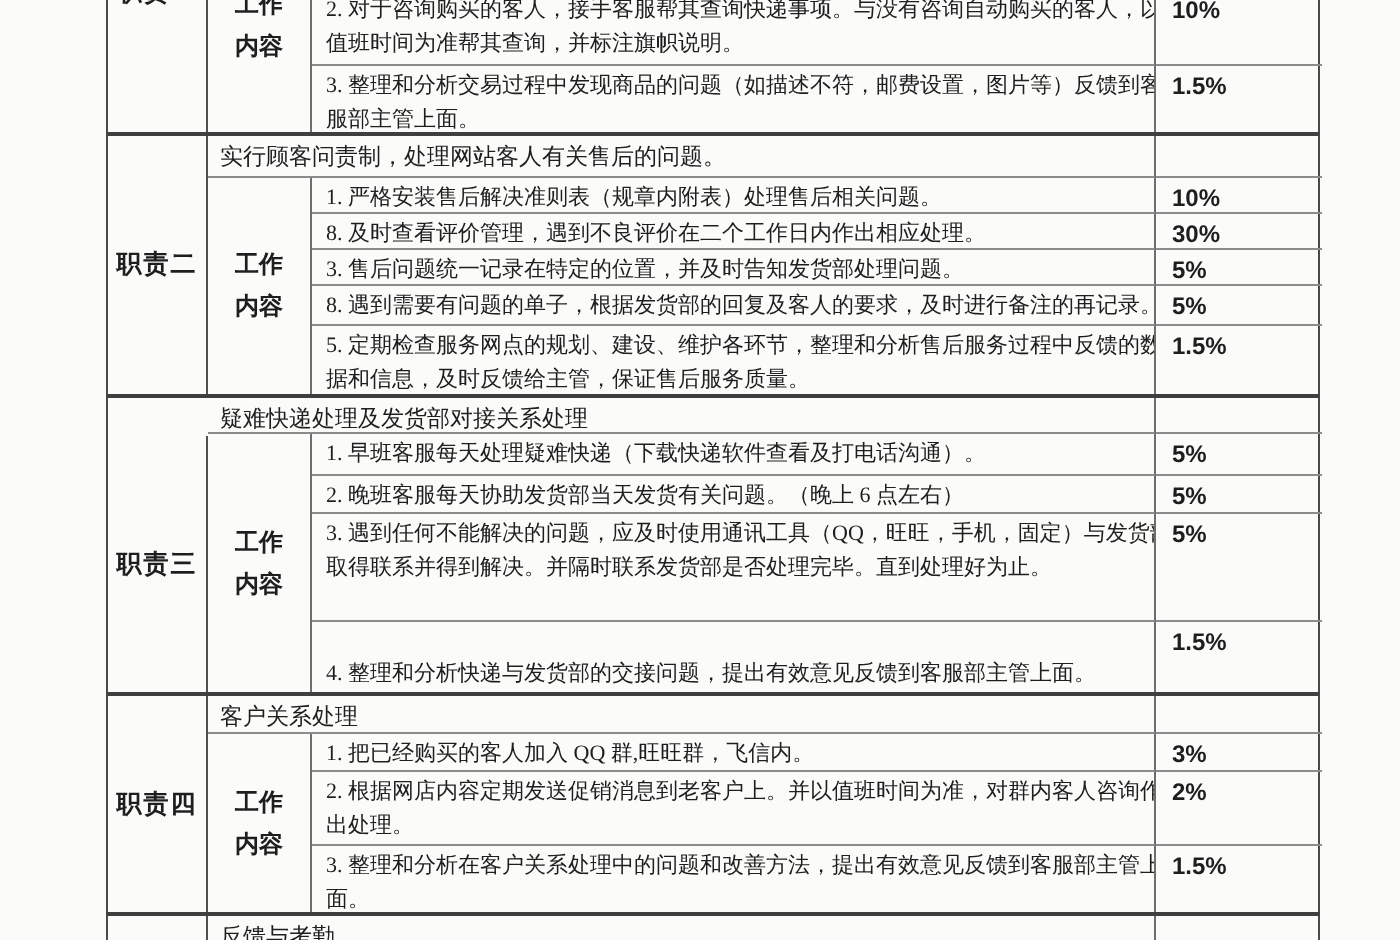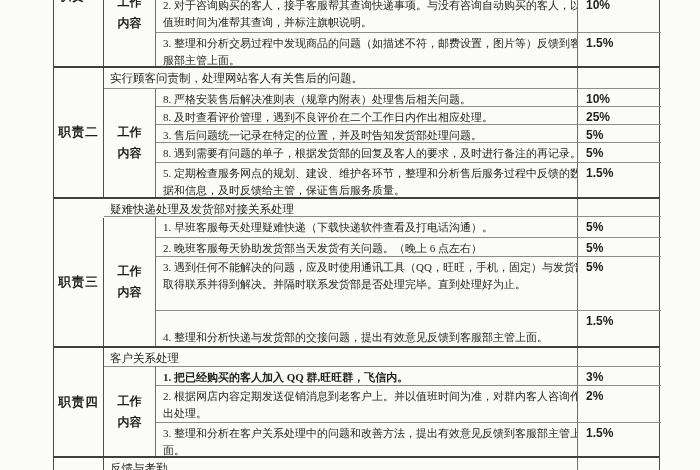--- a/index.html
+++ b/index.html
@@ -111,24 +111,24 @@
     </div>
     <div class="section bordered" style="grid-template-rows: 21px 18px 18px 18px 20px 34px;">
       <div class="cell duty-cell" style="grid-row: 1 / 7; text-align: right;">
         <span class="duty-label">职责二</span>
       </div>
       <div class="cell header-cell">实行顾客问责制，处理网站客人有关售后的问题。</div>
       <div class="cell pct-cell hdr"></div>
       <div class="cell work-cell" style="grid-area: 2 / 2 / 7;">
         <div class="work-label">工作内容</div>
       </div>
-      <div class="cell content-cell" style="grid-row: 2;">8. 严格安装售后解决准则表（规章内附表）处理售后相关问题。</div>
+      <div class="cell content-cell" style="grid-row: 2;">1. 严格安装售后解决准则表（规章内附表）处理售后相关问题。</div>
       <div class="cell pct-cell" style="grid-row: 2;">10%</div>
       <div class="cell content-cell" style="grid-row: 3;">8. 及时查看评价管理，遇到不良评价在二个工作日内作出相应处理。</div>
-      <div class="cell pct-cell" style="grid-row: 3;">25%</div>
+      <div class="cell pct-cell" style="grid-row: 3;">30%</div>
       <div class="cell content-cell" style="grid-row: 4;">3. 售后问题统一记录在特定的位置，并及时告知发货部处理问题。</div>
       <div class="cell pct-cell" style="grid-row: 4;">5%</div>
       <div class="cell content-cell" style="grid-row: 5;">8. 遇到需要有问题的单子，根据发货部的回复及客人的要求，及时进行备注的再记录。</div>
       <div class="cell pct-cell" style="grid-row: 5;">5%</div>
       <div class="cell content-cell no-bottom" style="grid-row: 6;">5. 定期检查服务网点的规划、建设、维护各环节，整理和分析售后服务过程中反馈的数<br>据和信息，及时反馈给主管，保证售后服务质量。</div>
       <div class="cell pct-cell no-bottom" style="grid-row: 6;">1.5%</div>
     </div>
     <div class="section bordered" style="grid-template-rows: 18px 21px 19px 54px 35px;">
       <div class="cell duty-cell" style="grid-row: 1 / 6; margin-top: 19px;">
         <span class="duty-label">职责三</span>
@@ -149,21 +149,21 @@
     </div>
     <div class="section bordered" style="grid-template-rows: 19px 19px 37px 33px;">
       <div class="cell duty-cell" style="grid-row: 1 / 5;">
         <span class="duty-label">职责四</span>
       </div>
       <div class="cell header-cell">客户关系处理</div>
       <div class="cell pct-cell hdr"></div>
       <div class="cell work-cell" style="grid-area: 2 / 2 / 5;">
         <div class="work-label">工作内容</div>
       </div>
-      <div class="cell content-cell" style="grid-row: 2; font-weight: bold;">1. 把已经购买的客人加入 QQ 群,旺旺群，飞信内。</div>
+      <div class="cell content-cell" style="grid-row: 2;">1. 把已经购买的客人加入 QQ 群,旺旺群，飞信内。</div>
       <div class="cell pct-cell" style="grid-row: 2;">3%</div>
       <div class="cell content-cell" style="grid-row: 3;">2. 根据网店内容定期发送促销消息到老客户上。并以值班时间为准，对群内客人咨询作<br>出处理。</div>
       <div class="cell pct-cell" style="grid-row: 3;">2%</div>
       <div class="cell content-cell no-bottom" style="grid-row: 4;">3. 整理和分析在客户关系处理中的问题和改善方法，提出有效意见反馈到客服部主管上<br>面。</div>
       <div class="cell pct-cell no-bottom" style="grid-row: 4;">1.5%</div>
     </div>
     <div class="section bordered" style="grid-template-rows: 20px;">
       <div class="cell duty-cell" style="grid-row: 1 / 2;"></div>
       <div class="cell header-cell no-bottom">反馈与考勤</div>
       <div class="cell pct-cell hdr no-bottom"></div>

